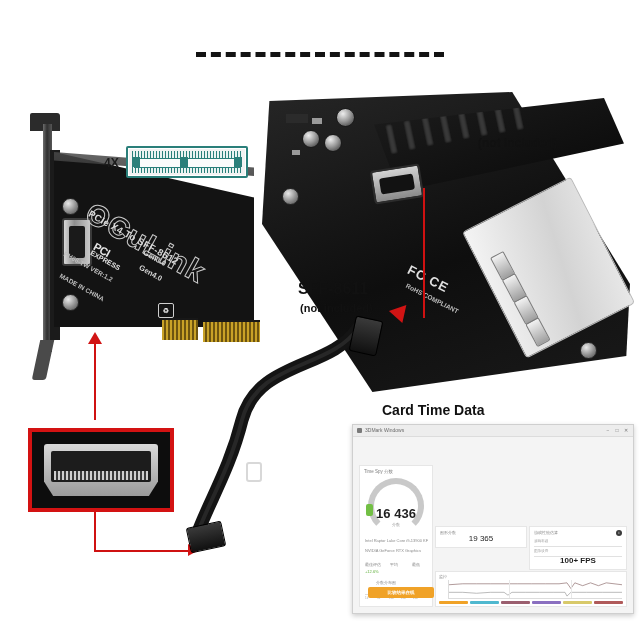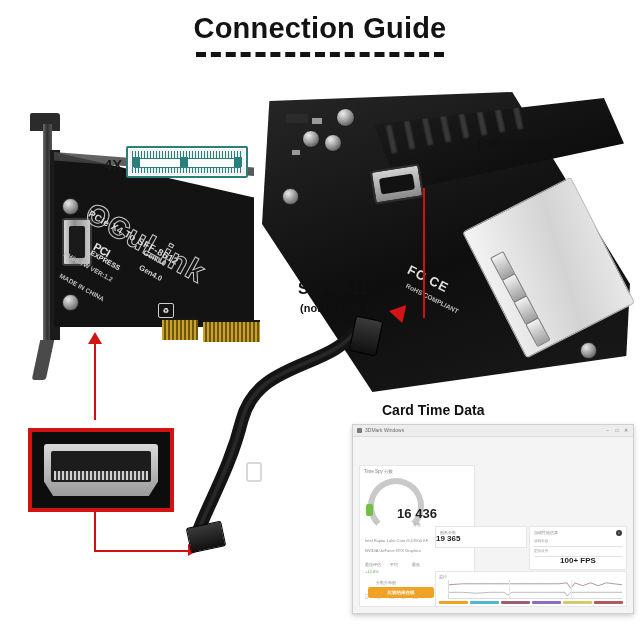--- a/index.html
+++ b/index.html
@@ -94,21 +94,21 @@
   .gold-fingers{
     background:
       repeating-linear-gradient(90deg,#c9a227 0 2px,#6d5410 2px 4px);
     border-top:2px solid #171717;
   }
   #fingers-a{left:162px;top:318px;width:36px;height:20px;}
   #fingers-b{left:203px;top:320px;width:57px;height:20px;}
   .smd{position:absolute;background:#9a9a9a;}
 
   
-  #slot4x-label{left:104px;top:156px;font-size:15px;font-weight:700;color:#1b1b1b;}
+  #slot4x-label{left:104px;top:156px;font-size:12px;font-weight:700;color:#1b1b1b;}
   #slot4x{
     left:126px;top:146px;width:118px;height:28px;
     background:#f2f2f2;border:2px solid #2a7f7a;border-radius:2px;
     box-shadow:inset 0 0 0 1px #ffffff;
   }
   #slot4x .row{
     position:absolute;left:4px;right:4px;height:7px;
     background:repeating-linear-gradient(90deg,#2a7f7a 0 1.5px,#eaf3f2 1.5px 3px);
   }
   #slot4x .row.r1{top:3px;}
@@ -250,21 +250,21 @@
   #tdwin-logo{position:absolute;left:10px;top:18px;font-size:9px;font-weight:700;color:#2b2b2b;letter-spacing:.6px;}
   #tdwin-logo-mark{position:absolute;left:0px;top:0px;width:9px;height:9px;background:#e8b51f;
       clip-path:polygon(0 60%,55% 0,40% 55%,100% 35%,45% 100%,60% 50%);}
   .tb-item{position:absolute;top:17px;width:22px;text-align:center;}
   .tb-ico{width:7px;height:7px;margin:0 auto;background:#9a9a9a;border-radius:1px;}
   .tb-ico.active{background:#e8b51f;}
   .tb-txt{font-size:4px;color:#9a9a9a;margin-top:2px;}
 
   #td-left{
     position:absolute;left:6px;top:40px;width:72px;height:140px;
-    background:#ffffff;border:1px solid #e6e6e6;padding-left:42px;
+    background:#ffffff;border:1px solid #e6e6e6;
   }
   #td-left-title{position:absolute;left:4px;top:3px;font-size:4.5px;color:#7d7d7d;}
   #gauge{position:absolute;left:8px;top:12px;width:56px;height:34px;}
   #gauge-arc{
     position:absolute;left:0;top:0;width:56px;height:56px;border-radius:50%;
     border:6px solid #c9c9c9;border-bottom-color:transparent;
     box-sizing:border-box;
   }
   #gauge-green{position:absolute;left:-2px;top:26px;width:7px;height:12px;background:#72bf44;border-radius:2px;}
   #td-score{position:absolute;left:0;right:0;top:40px;text-align:center;font-size:13px;font-weight:700;color:#1f1f1f;}
@@ -301,21 +301,21 @@
     text-shadow:0 1px 2px rgba(0,0,0,.35);
   }
 
   .score-card{
     position:absolute;background:#ffffff;border:1px solid #e6e6e6;
   }
   #sc-graphics{left:82px;top:101px;width:90px;height:20px;}
   #sc-cpu{left:82px;top:123px;width:90px;height:20px;}
   #sc-right{left:176px;top:101px;width:96px;height:42px;}
   .sc-label{position:absolute;left:4px;top:3px;font-size:4px;color:#8b8b8b;}
-  .sc-value{position:absolute;left:0;right:0;top:7px;font-size:8px;font-weight:700;color:#1f1f1f;}
+  .sc-value{position:absolute;left:0;right:0;top:7px;text-align:center;font-size:8px;font-weight:400;color:#1f1f1f;}
   #sc-right .sel{
     position:absolute;left:4px;right:4px;height:7px;border-bottom:1px solid #e1e1e1;
     font-size:3.6px;color:#9a9a9a;padding-top:1px;
   }
   #sc-fps{position:absolute;left:0;right:0;bottom:4px;text-align:center;font-size:8px;font-weight:700;color:#1f1f1f;}
   #sc-info{position:absolute;right:4px;top:3px;width:6px;height:6px;border-radius:50%;background:#3a3a3a;color:#fff;font-size:4px;text-align:center;line-height:6px;}
 
   #td-orange-btn{
     position:absolute;left:8px;bottom:8px;width:66px;height:11px;
     background:#f0a227;border-radius:2px;color:#fff;font-size:4.5px;
@@ -329,21 +329,20 @@
   #td-chart-plot{position:absolute;left:12px;top:8px;right:4px;bottom:7px;border-left:1px solid #dcdcdc;border-bottom:1px solid #dcdcdc;}
   .vdiv{position:absolute;top:0;bottom:0;width:1px;background:#e8e8e8;}
   #td-legend{position:absolute;left:3px;bottom:0px;right:3px;height:5px;display:flex;gap:2px;}
   .lg{flex:1;height:3px;border-radius:1px;}
 </style>
 </head>
 <body>
 
 <div class="stage">
 
-  <div class="abs" id="title">Connection Guide</div>
   <div class="abs" id="title-rule"></div>
 
   <div class="abs" id="bracket-tab"></div>
   <div class="abs" id="bracket-body"></div>
   <div class="abs" id="bracket-dark"></div>
   <div class="abs" id="bracket-foot"></div>
 
   <div class="abs" id="card-left"></div>
   <div class="abs" id="card-left-top"></div>
 

